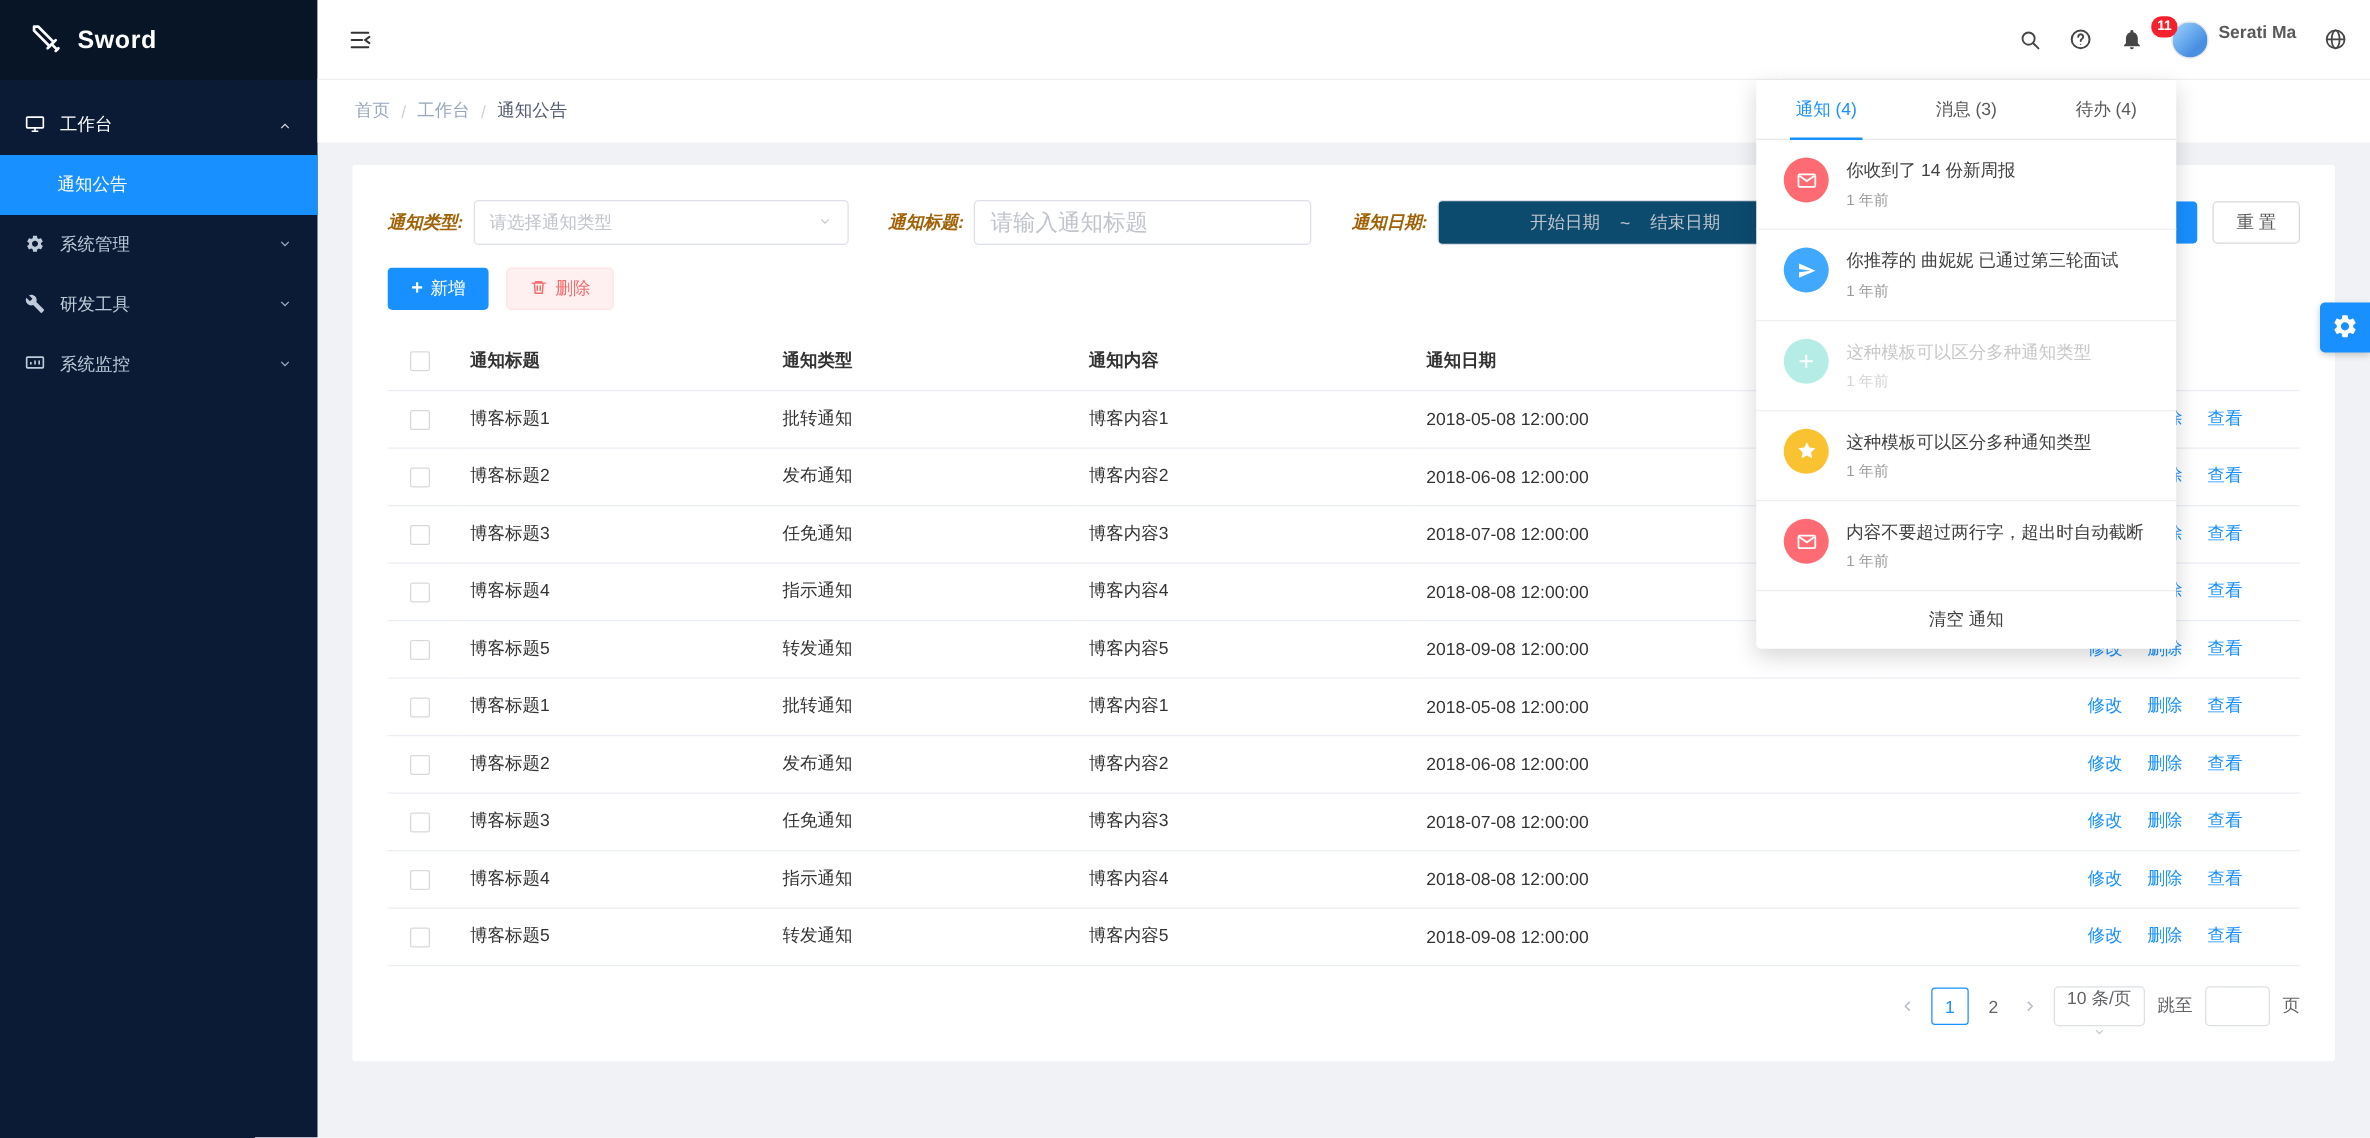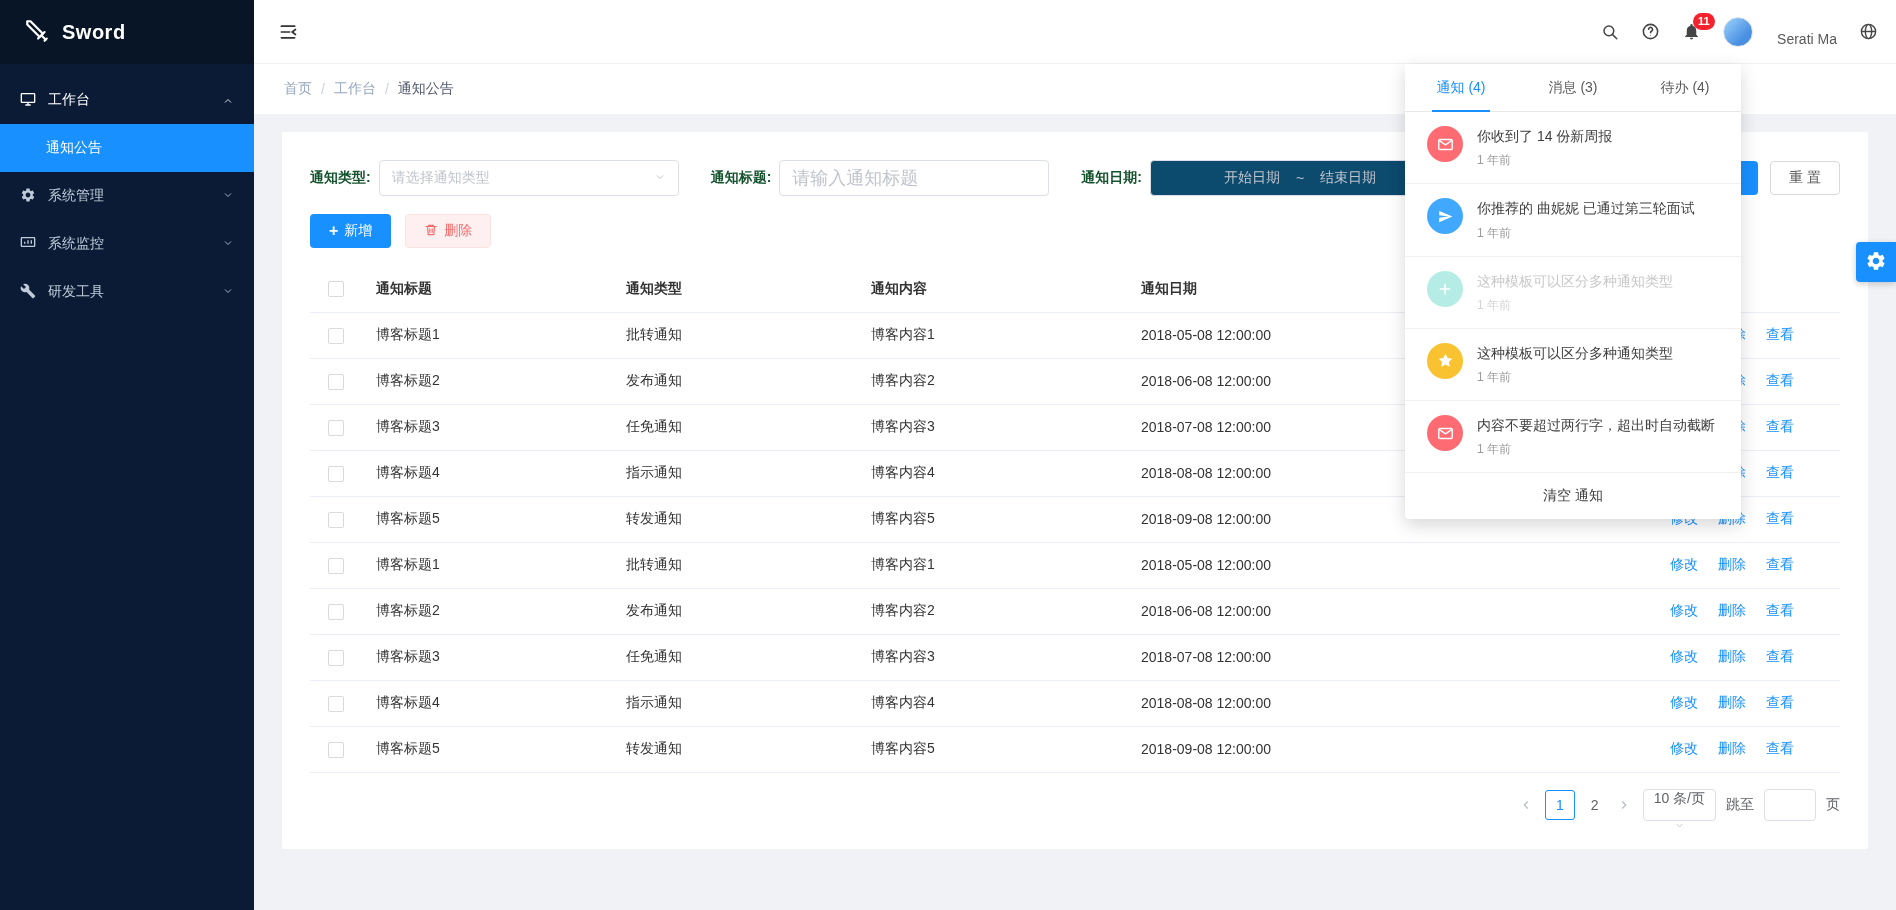--- a/index.html
+++ b/index.html
@@ -19,36 +19,36 @@
   .chev-up { transform:rotate(180deg); }
   .submenu-item { height:48px; display:flex; align-items:center; padding-left:46px; background:#1890ff; color:#fff; cursor:pointer; }
 
   
   .main { flex:1; min-width:0; display:flex; flex-direction:column; position:relative; }
   .topbar { height:64px; background:#fff; display:flex; align-items:center; padding:0 18px 0 24px; border-bottom:1px solid #f0f0f0; flex-shrink:0; }
   .collapse-btn { display:flex; cursor:pointer; }
   .topbar-right { margin-left:auto; display:flex; align-items:center; gap:22px; }
   .icon-btn { display:flex; align-items:center; cursor:pointer; }
   .bell-wrap { position:relative; }
-  .badge { position:absolute; top:-9px; left:11px; background:#f5222d; color:#fff; font-size:11px; line-height:1; padding:3px 5px; border-radius:9px; font-weight:bold; }
-  .user-wrap { display:flex; align-items:flex-end; gap:24px; cursor:pointer; }
+  .badge { position:absolute; top:-9px; left:25px; background:#f5222d; color:#fff; font-size:11px; line-height:1; padding:3px 5px; border-radius:9px; font-weight:bold; }
+  .user-wrap { display:flex; align-items:flex-start; gap:8px; cursor:pointer;font-weight:bold; }
   .avatar { width:30px; height:30px; border-radius:50%; background:linear-gradient(135deg,#9ed5ff 0%,#4a90e2 70%); border:1px solid #e6e6e6; }
   .username { color:#595959; }
 
   .breadcrumb-row { height:50px; background:#fff; display:flex; align-items:center; padding-left:30px; gap:9px; flex-shrink:0; }
   .crumb { color:#97a8be; cursor:pointer; }
   .crumb.current { color:#515a6e; cursor:default; }
   .crumb-sep { color:#ccd2da; }
 
   .content { flex:1; padding:18px 28px; }
   .card { background:#fff; padding:28px; border-radius:2px; }
 
   
   .filter-row { display:flex; align-items:center; }
-  .f-label { font-weight:bold; margin-right:8px; white-space:nowrap; color:#14532d; }
+  .f-label { font-weight:bold; margin-right:8px; white-space:nowrap; color:#a16207;font-style:italic; }
   .f-gap { width:32px; flex-shrink:0; }
   .select-box { width:300px; height:36px; border:1px solid #dcdfe6; border-radius:4px; background:#fff; display:flex; align-items:center; justify-content:space-between; padding:12px 12px; color:#c0c4cc; cursor:pointer; }
   .text-input { width:270px; height:36px; border:1px solid #dcdfe6; border-radius:4px; padding:0 12px; font-size:18px; color:#333; font-family:inherit; }
   .text-input::placeholder { color:#c0c4cc; }
   .date-box { width:300px; height:36px; border:1px solid #dcdfe6; border-radius:4px; background:#0c4a6e; display:flex; align-items:center; justify-content:center; gap:16px; color:#c0c4cc; cursor:pointer; }
   .filter-actions { margin-left:auto; display:flex; gap:12px; }
   .btn { height:34px; padding:0 18px; border-radius:4px; border:1px solid transparent; font-size:14px; font-family:inherit; display:inline-flex; align-items:center; gap:6px; cursor:pointer; white-space:nowrap; }
   .btn-primary { background:#1890ff; color:#fff; }
   .btn-default { background:#fff; border-color:#d9d9d9; color:#595959; }
   .btn-danger { background:#fef0f0; border-color:#fde2e2; color:#f56c6c; }
@@ -140,39 +140,39 @@
         </span>
         <span class="mi-label">系统管理</span>
         <span class="chev">
           <svg width="12" height="12" viewBox="0 0 24 24" fill="none" stroke="currentColor" stroke-width="2">
               <path d="M6 9l6 6 6-6"></path>
             </svg>
         </span>
       </div>
       <div class="menu-item">
         <span>
+          <svg width="16" height="16" viewBox="0 0 24 24" fill="currentColor">
+              <path d="M22.7 19l-9.1-9.1c.9-2.3.4-5-1.5-6.9-2-2-5-2.4-7.4-1.3L9 6 6 9 1.6 4.7C.4 7.1.9 10.1 2.9 12.1c1.9 1.9 4.6 2.4 6.9 1.5l9.1 9.1c.4.4 1 .4 1.4 0l2.3-2.3c.5-.4.5-1.1.1-1.4z"></path>
+            </svg>
+        </span>
+        <span class="mi-label">研发工具</span>
+        <span class="chev">
+          <svg width="12" height="12" viewBox="0 0 24 24" fill="none" stroke="currentColor" stroke-width="2">
+              <path d="M6 9l6 6 6-6"></path>
+            </svg>
+        </span>
+      </div>
+      <div class="menu-item">
+        <span>
           <svg width="16" height="16" viewBox="0 0 24 24" fill="none" stroke="currentColor" stroke-width="2">
               <rect x="2" y="4" width="20" height="13" rx="1"></rect>
               <path d="M7 13v-3M12 13V8M17 13v-5"></path>
             </svg>
         </span>
         <span class="mi-label">系统监控</span>
-        <span class="chev">
-          <svg width="12" height="12" viewBox="0 0 24 24" fill="none" stroke="currentColor" stroke-width="2">
-              <path d="M6 9l6 6 6-6"></path>
-            </svg>
-        </span>
-      </div>
-      <div class="menu-item">
-        <span>
-          <svg width="16" height="16" viewBox="0 0 24 24" fill="currentColor">
-              <path d="M22.7 19l-9.1-9.1c.9-2.3.4-5-1.5-6.9-2-2-5-2.4-7.4-1.3L9 6 6 9 1.6 4.7C.4 7.1.9 10.1 2.9 12.1c1.9 1.9 4.6 2.4 6.9 1.5l9.1 9.1c.4.4 1 .4 1.4 0l2.3-2.3c.5-.4.5-1.1.1-1.4z"></path>
-            </svg>
-        </span>
-        <span class="mi-label">研发工具</span>
         <span class="chev">
           <svg width="12" height="12" viewBox="0 0 24 24" fill="none" stroke="currentColor" stroke-width="2">
               <path d="M6 9l6 6 6-6"></path>
             </svg>
         </span>
       </div>
     </nav>
   </aside>
 
   <div class="main">

